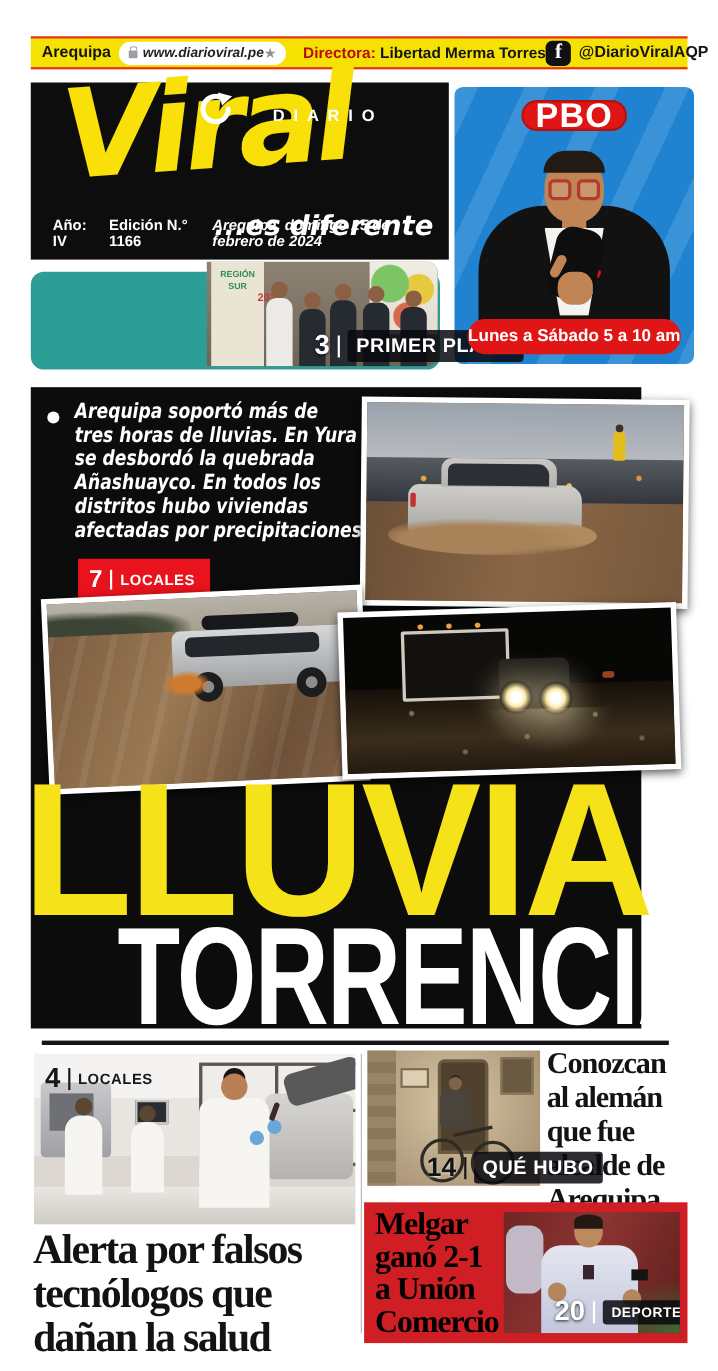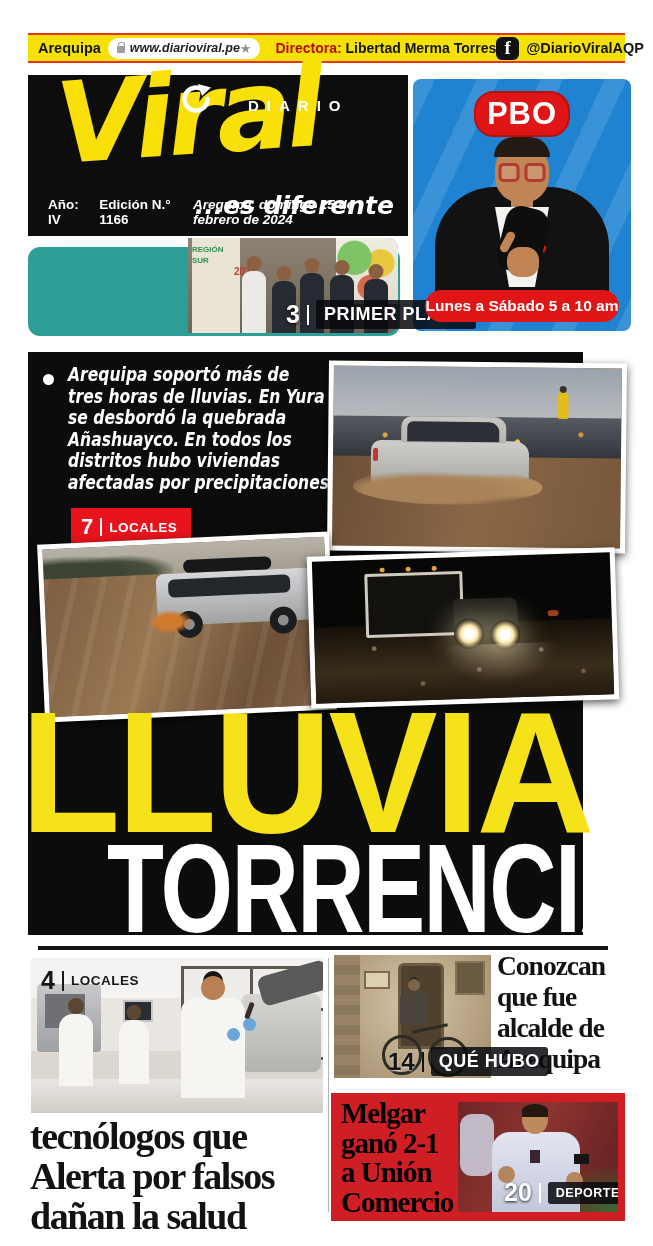--- a/index.html
+++ b/index.html
@@ -34,21 +34,21 @@
   .mh-share{position:absolute;left:152px;top:8px;width:32px;height:32px;}
   .mh-tagline{position:absolute;right:14px;top:116px;color:#fff;font:italic bold 25px "DejaVu Sans",sans-serif;}
   .mh-meta{position:absolute;left:20px;right:18px;bottom:9px;display:flex;gap:16px;
            color:#fff;font-size:13.5px;font-weight:bold;}
   .mh-date{margin-left:auto;font-style:italic;}
 
   
   .pbo{position:absolute;left:413px;top:79px;width:218px;height:252px;border-radius:8px;overflow:hidden;
        background-color:#1f83d2;
        background-image:repeating-linear-gradient(115deg,rgba(255,255,255,.12) 0 20px,rgba(255,255,255,0) 20px 58px);}
-  .pbo-logo{position:absolute;top:12px;left:50%;transform:translateX(-50%);width:96px;height:46px;
+  .pbo-logo{position:absolute;top:12px;left:50%;transform:translateX(-50%);width:96px;height:28px;
             background:#e01616;border:2px solid #b80f0f;border-radius:20px;color:#fff;font-size:31px;
             font-weight:bold;letter-spacing:1px;display:flex;align-items:center;justify-content:center;box-sizing:border-box;}
   .pm-suit{position:absolute;left:22px;bottom:40px;width:174px;height:104px;background:#121212;border-radius:60px 60px 0 0;}
   .pm-shirt{position:absolute;left:50%;transform:translateX(-50%);bottom:44px;width:54px;height:80px;
             background:#f4f3f0;clip-path:polygon(0 0,100% 0,74% 100%,26% 100%);}
   .pm-neck{position:absolute;left:50%;transform:translateX(-50%);top:118px;width:22px;height:16px;background:#c08455;}
   .pm-head{position:absolute;left:50%;transform:translateX(-50%);top:64px;width:54px;height:60px;border-radius:26px;background:#c08455;}
   .pm-hair{position:absolute;left:50%;transform:translateX(-50%);top:58px;width:56px;height:20px;border-radius:28px 28px 0 0;background:#241a14;}
   .pm-glasses{position:absolute;left:50%;transform:translateX(-50%);top:84px;display:flex;gap:5px;}
   .lens{width:15px;height:13px;border:3px solid #b23b30;border-radius:5px;background:rgba(255,255,255,.15);}
@@ -60,21 +60,21 @@
             color:#fff;font-weight:bold;font-size:15.5px;display:flex;align-items:center;justify-content:center;z-index:5;}
 
   
   .teaser{position:absolute;left:28px;top:240px;width:380px;height:96px;}
   .teaser-box{position:absolute;left:0;top:7px;width:372px;height:89px;background:#2d9e96;border-radius:12px;}
   .teaser-head{position:absolute;left:12px;top:11px;color:#fff;font-family:"Liberation Serif",serif;
                font-weight:bold;font-size:25.5px;line-height:28px;letter-spacing:-0.5px;white-space:nowrap;}
   .teaser-photo{position:absolute;left:160px;top:-2px;width:210px;height:95px;overflow:hidden;border-radius:0 10px 10px 0;
                 background:linear-gradient(#8d8273,#6f6557);}
   .banner{position:absolute;left:4px;top:0;width:48px;height:95px;background:#e9e4d4;
-          font-size:8px;font-weight:bold;color:#2f8f4e;text-align:left;padding-top:6px;box-sizing:border-box;line-height:11px;}
+          font-size:8px;font-weight:bold;color:#2f8f4e;text-align:center;padding-top:6px;box-sizing:border-box;line-height:11px;}
   .banner .b2024{color:#c23b2e;font-size:10px;padding-left:42px;}
   .mapblob{position:absolute;right:0;top:0;width:62px;height:66px;
            background:radial-gradient(circle at 30% 30%,#7cc466 0 26%,transparent 28%),
                       radial-gradient(circle at 72% 38%,#e8c93e 0 22%,transparent 24%),
                       radial-gradient(circle at 55% 75%,#d66a4e 0 20%,transparent 22%),
                       linear-gradient(#efece2,#e2ddcf);}
   .fig{position:absolute;bottom:0;width:24px;height:56px;background:#262a31;border-radius:9px 9px 0 0;}
   .fig:before{content:"";position:absolute;top:-15px;left:50%;transform:translateX(-50%);
               width:15px;height:15px;border-radius:50%;background:#8a5f42;}
   .fig.w{background:#eceae6;}
@@ -410,22 +410,22 @@
     <div class="glove gl1"></div>
     <div class="glove gl2"></div>
     <div class="tube"></div>
     <div class="badge4 badge-dark">
       <span class="n">4</span>
       <span class="b"></span>
       <span class="s">LOCALES</span>
     </div>
   </div>
   <div class="health-head">
+    <div>Alerta por falsos</div>
     <div>tecnólogos que</div>
-    <div>Alerta por falsos</div>
     <div>dañan la salud</div>
   </div>
 
   <div class="hist-photo">
     <div class="sc sc-sepia">
       <div class="wallcol"></div>
       <div class="sign"></div>
       <div class="door"></div>
       <div class="win"></div>
       <div class="chead"></div>
@@ -435,20 +435,21 @@
       <div class="wheelB"></div>
     </div>
     <div class="badge14 badge-row">
       <span class="n">14</span>
       <span class="b badge-bar" style="background:#141414;"></span>
       <span class="badge-section">QUÉ HUBO</span>
     </div>
   </div>
   <div class="hist-head">
     <div>Conozcan</div>
+    <div>al alemán</div>
     <div>que fue</div>
     <div>alcalde de</div>
     <div>Arequipa</div>
   </div>
 
   <div class="sports">
     <div class="sports-head">
       <div>Melgar</div>
       <div>ganó 2-1</div>
       <div>a Unión</div>

